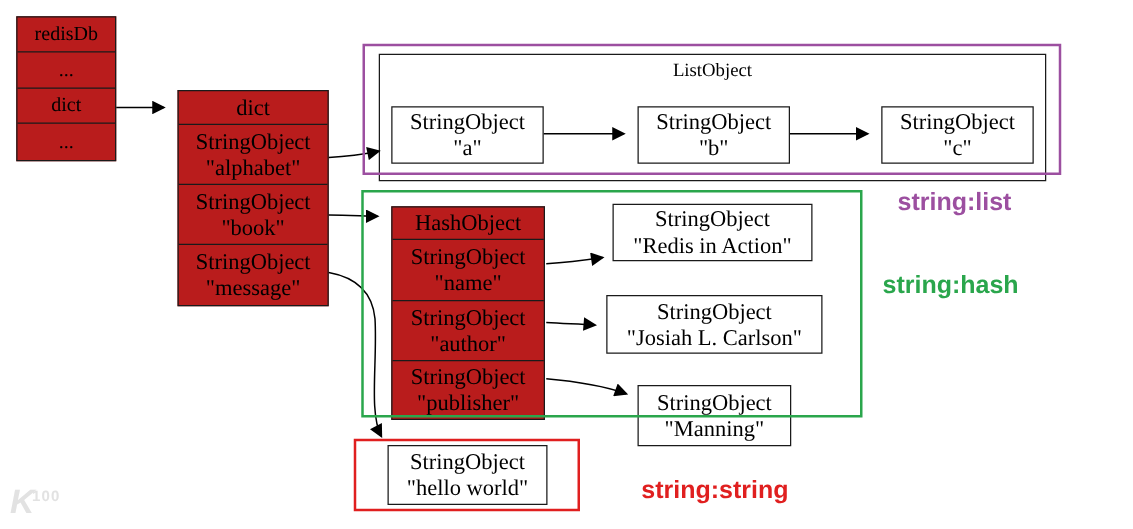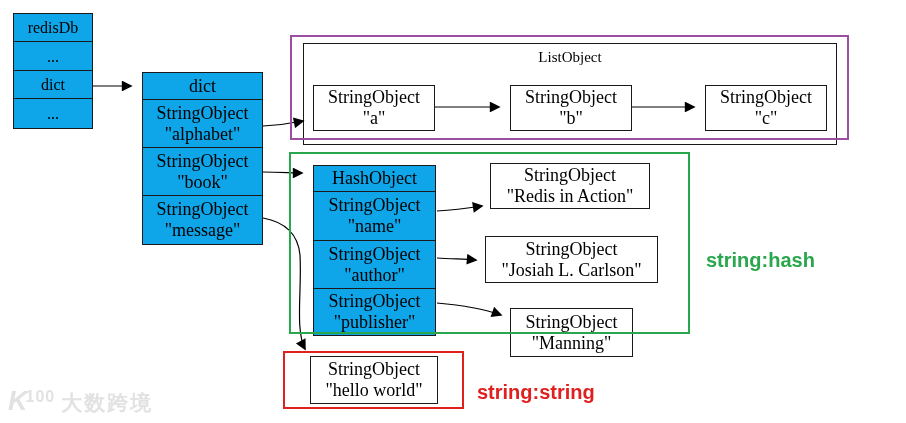--- a/index.html
+++ b/index.html
@@ -11,21 +11,21 @@
   .canvas{
     position:relative;width:906px;height:423px;background:#fff;overflow:hidden;
     font-family:"Liberation Serif","DejaVu Serif",serif;color:#000;
   }
   .box{
     position:absolute;border:1px solid #1a1a1a;background:#fff;box-sizing:border-box;
     display:flex;flex-direction:column;align-items:center;justify-content:center;
     text-align:center;font-size:18px;line-height:21px;z-index:2;
   }
   .tbl{
-    position:absolute;border:1px solid #1a1a1a;background:#0ea5e9;box-sizing:border-box;z-index:2;
+    position:absolute;border:1px solid #1a1a1a;background:#b91c1c;box-sizing:border-box;z-index:2;
   }
   .tbl .row{
     border-bottom:1px solid #1a1a1a;box-sizing:border-box;
     display:flex;flex-direction:column;align-items:center;justify-content:center;
     text-align:center;font-size:18px;line-height:21px;
   }
   .tbl .row:last-child{border-bottom:none;}
   .tbl-redisdb .row{font-size:16px;}
   .lcontainer{
     position:absolute;border:1px solid #1a1a1a;background:#fff;box-sizing:border-box;z-index:1;
@@ -37,30 +37,30 @@
     position:absolute;box-sizing:border-box;background:transparent;z-index:6;pointer-events:none;
   }
   .grect-list{border:2px solid var(--list-accent);}
   .grect-hash{border:2px solid var(--hash-accent);}
   .grect-string{border:2px solid var(--string-accent);}
   .tag{
     position:absolute;font-family:"Liberation Sans","DejaVu Sans",sans-serif;
     font-weight:bold;font-size:20px;z-index:7;white-space:nowrap;
   }
   .tag-list{color:var(--list-accent);}
-  .tag-hash{color:var(--hash-accent);margin-top:32px;}
-  .tag-string{color:var(--string-accent);}
+  .tag-hash{color:var(--hash-accent);}
+  .tag-string{color:var(--string-accent);margin-left:36px;}
   .arrows{position:absolute;left:0;top:0;z-index:4;pointer-events:none;}
   .watermark{
     position:absolute;left:8px;top:388px;z-index:0;color:#e2e2e2;
     font-family:"Liberation Sans","DejaVu Sans",sans-serif;font-weight:bold;
     display:flex;align-items:flex-end;user-select:none;
   }
   .watermark .wm-k{font-size:27px;line-height:27px;font-style:italic;}
-  .watermark .wm-num{font-size:16px;line-height:12px;position:relative;top:-12px;left:-2px;letter-spacing:1px;}
+  .watermark .wm-num{font-size:12px;line-height:12px;position:relative;top:-12px;left:-2px;letter-spacing:1px;}
   .watermark .wm-cjk{font-size:21px;line-height:24px;letter-spacing:2px;margin-left:4px;}
 </style>
 </head>
 <body>
 
 <div class="canvas">
 
   <svg class="arrows" width="906" height="423" viewBox="0 0 906 423">
     <defs>
       <marker id="ah" viewBox="0 0 10 10" refX="8.5" refY="5" markerWidth="11" markerHeight="9" orient="auto-start-reverse">
@@ -120,20 +120,21 @@
   </div>
   <div class="box" style="left:510px;top:85px;width:122px;height:46px;">
     <span>StringObject</span>
     <span>"b"</span>
   </div>
   <div class="box" style="left:705px;top:85px;width:122px;height:46px;">
     <span>StringObject</span>
     <span>"c"</span>
   </div>
   <div class="grect grect-list" style="left:290px;top:35px;width:559px;height:105px;"></div>
+  <div class="tag tag-list" style="left:718px;top:151px;">string:list</div>
 
   <div class="tbl" style="left:313px;top:165px;width:123px;">
     <div class="row" style="height:26px;">
         <span>HashObject</span>
       </div>
     <div class="row" style="height:49px;">
       <span>StringObject</span>
       <span>"name"</span>
     </div>
     <div class="row" style="height:48px;">
@@ -164,16 +165,15 @@
   <div class="box" style="left:310px;top:356px;width:128px;height:48px;">
     <span>StringObject</span>
     <span>"hello world"</span>
   </div>
   <div class="grect grect-string" style="left:283px;top:351px;width:181px;height:58px;"></div>
   <div class="tag tag-string" style="left:477px;top:381px;">string:string</div>
 
   <div class="watermark">
     <span class="wm-k">K</span>
     <span class="wm-num">100</span>
-    <span class="wm-cjk">大数跨境</span>
   </div>
 
 </div>
 
 </body></html>

